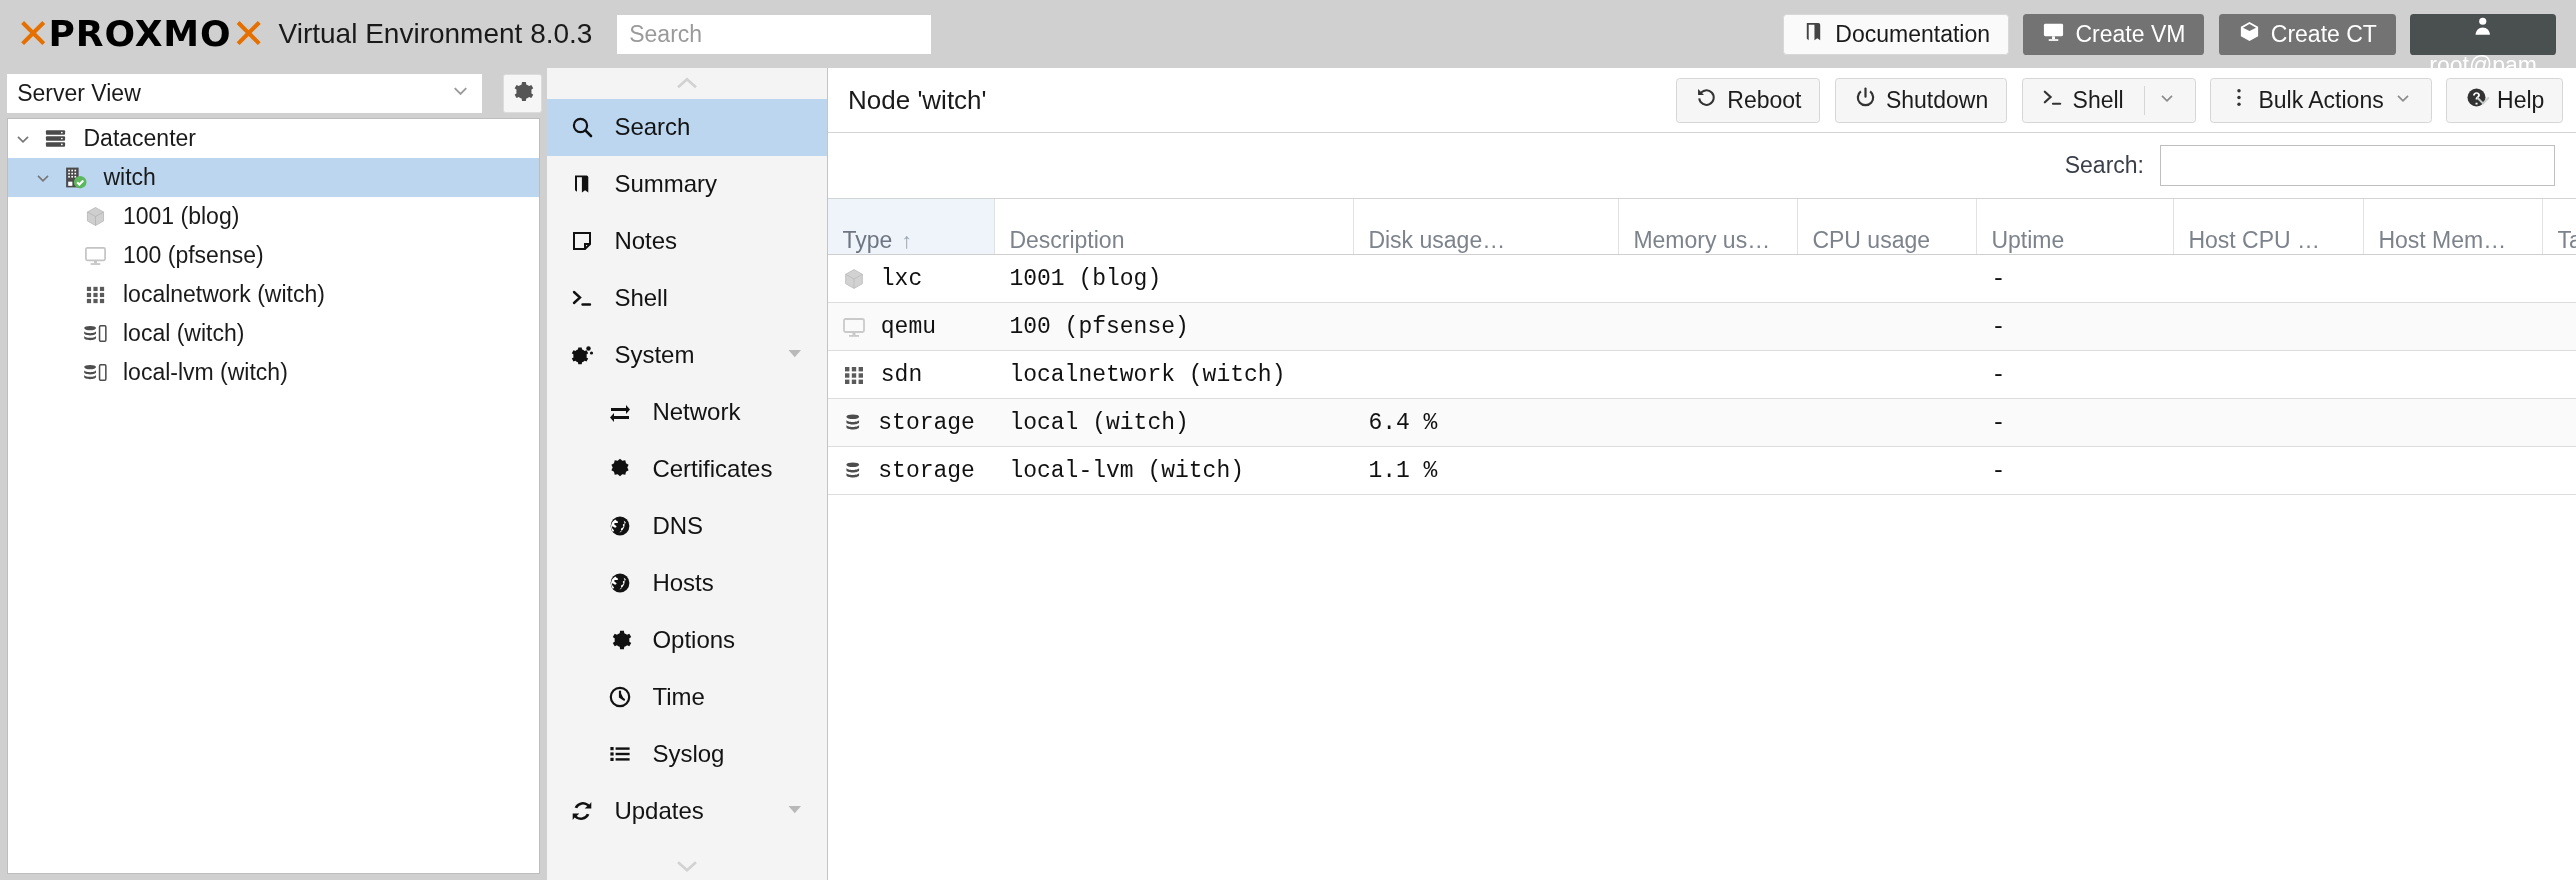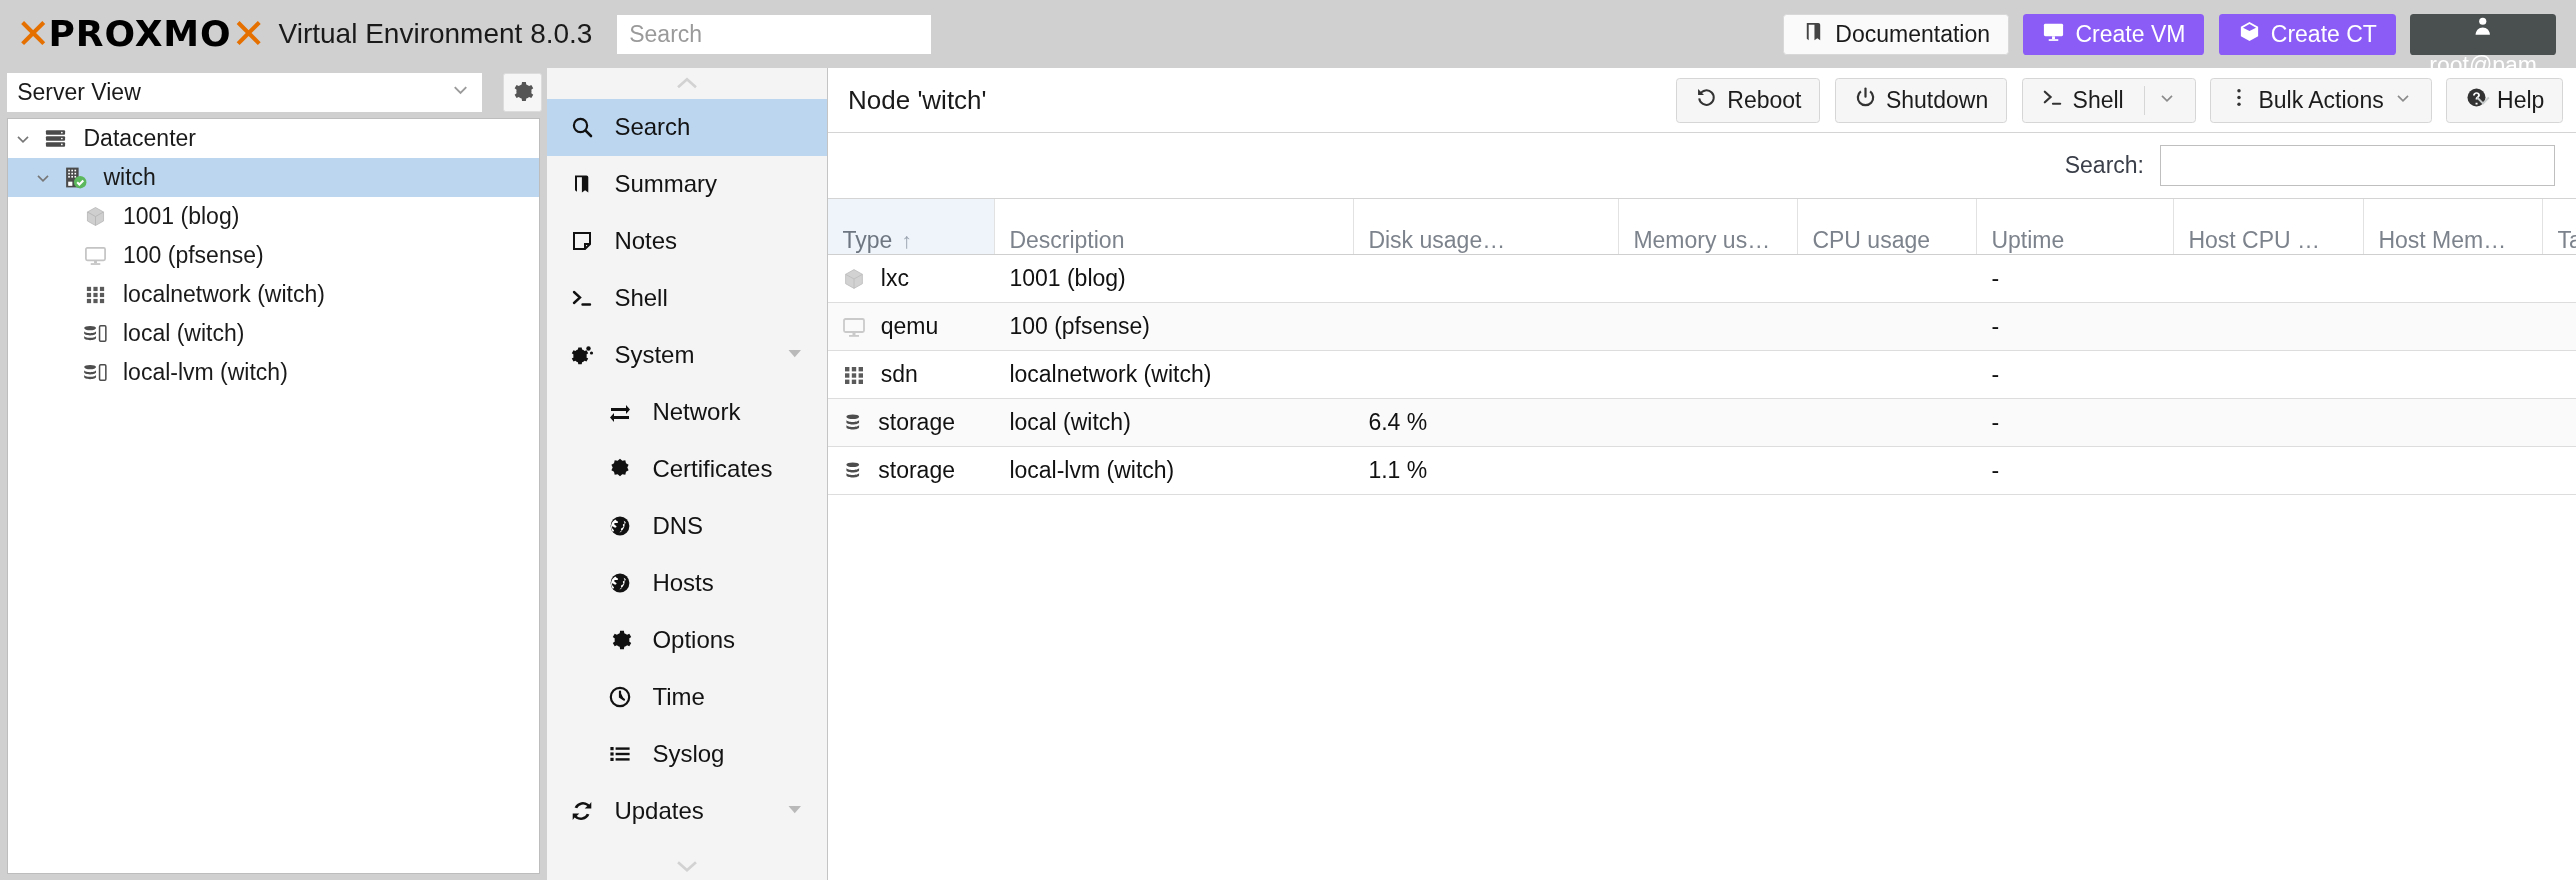--- a/index.html
+++ b/index.html
@@ -33,30 +33,30 @@
   }
   #top-search::placeholder { color: #9a9a9a; }
   #header-right { margin-left: auto; display: flex; align-items: center; gap: 14.4px; }
   .hbtn {
     display: flex; align-items: center; gap: 10px;
     height: 41px; padding: 0 18px; border-radius: 3.6px;
     font-size: 23px; white-space: nowrap; cursor: pointer;
     border: 0.9px solid transparent;
   }
   .hbtn-light { background: #fafafa; color: #1a1a1a; border-color: #d8d8d8; }
-  .hbtn-blue  { background: #8b5cf6; color: #ffffff; }
+  .hbtn-blue  { background: #737373; color: #ffffff; }
   .hbtn-dark  { background: #4a4f4f; color: #ffffff; flex-direction: column; }
   .ic { display: inline-block; flex: 0 0 auto; }
 
   
   #body-wrap { display: flex; width: 100%; height: 813px; background: #d0d0d0; }
 
   
   #tree-col { width: 547px; flex: 0 0 547px; display: flex; flex-direction: column; }
-  #viewbar { display: flex; align-items: flex-start; gap: 21px; padding: 5.4px 5.4px 5.4px 7.2px; height: 50px; }
+  #viewbar { display: flex; align-items: center; gap: 21px; padding: 5.4px 5.4px 5.4px 7.2px; height: 50px; }
   #view-select {
     flex: 1; height: 39px; background: #fff; border: 0.9px solid #fff;
     display: flex; align-items: center; padding: 0 9px;
     font-size: 23px; color: #1a1a1a; cursor: pointer; position: relative;
   }
   #view-select .chev { margin-left: auto; }
   #gear-btn {
     width: 39px; height: 39px; background: #f6f6f6; border: 0.9px solid #dcdcdc;
     border-radius: 2.7px; display: flex; align-items: center; justify-content: center;
     cursor: pointer;
@@ -124,21 +124,21 @@
   .hc {
     display: flex; align-items: flex-end; font-size: 23px; color: #7d838c;
     padding: 0 14.4px; border-right: 0.9px solid #e2e2e2; white-space: nowrap; overflow: hidden;
     cursor: pointer;
   }
   .hc.sorted { background: #eef4fa; color: #6e7681; }
   .hc .sort-ar { margin-left: 9px; font-size: 21.5px; color: #9aa3ae; }
   .grow { display: flex; height: 48px; border-bottom: 0.9px solid #dddddd; align-items: center; }
   .grow.odd { background: #fafafa; }
   .gc { display: flex; align-items: center; font-size: 23px; color: #111; padding: 0 14.4px;
-        white-space: nowrap; overflow: hidden; }
+        white-space: nowrap; overflow: hidden; font-family: Liberation Mono, monospace; }
   .gc .row-ic { margin-right: 14.4px; display: flex; align-items: center; }
 
   
   .w-type { width: 167px; flex: 0 0 167px; }
   .w-desc { width: 359px; flex: 0 0 359px; }
   .w-disk { width: 265px; flex: 0 0 265px; }
   .w-mem  { width: 179px; flex: 0 0 179px; }
   .w-cpu  { width: 179px; flex: 0 0 179px; }
   .w-up   { width: 197px; flex: 0 0 197px; }
   .w-hcpu { width: 190px; flex: 0 0 190px; }

